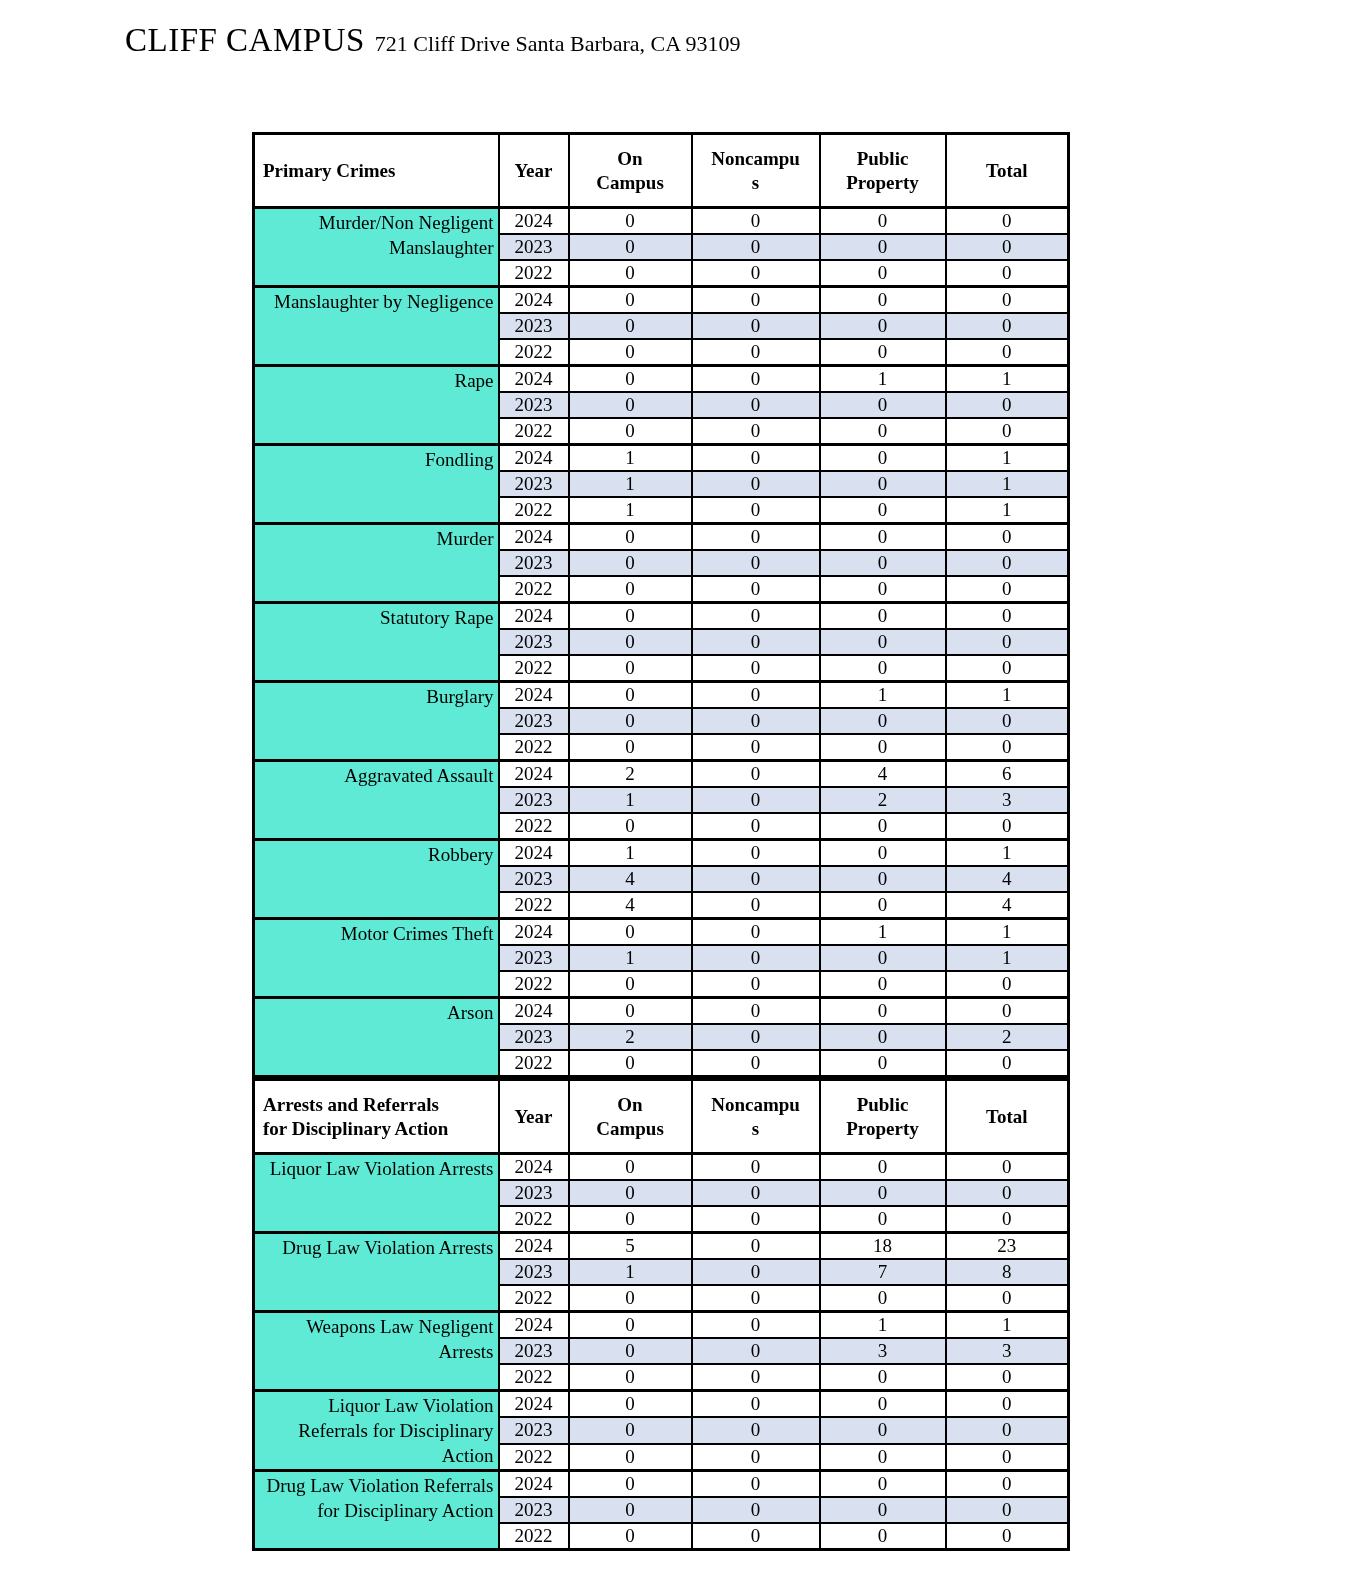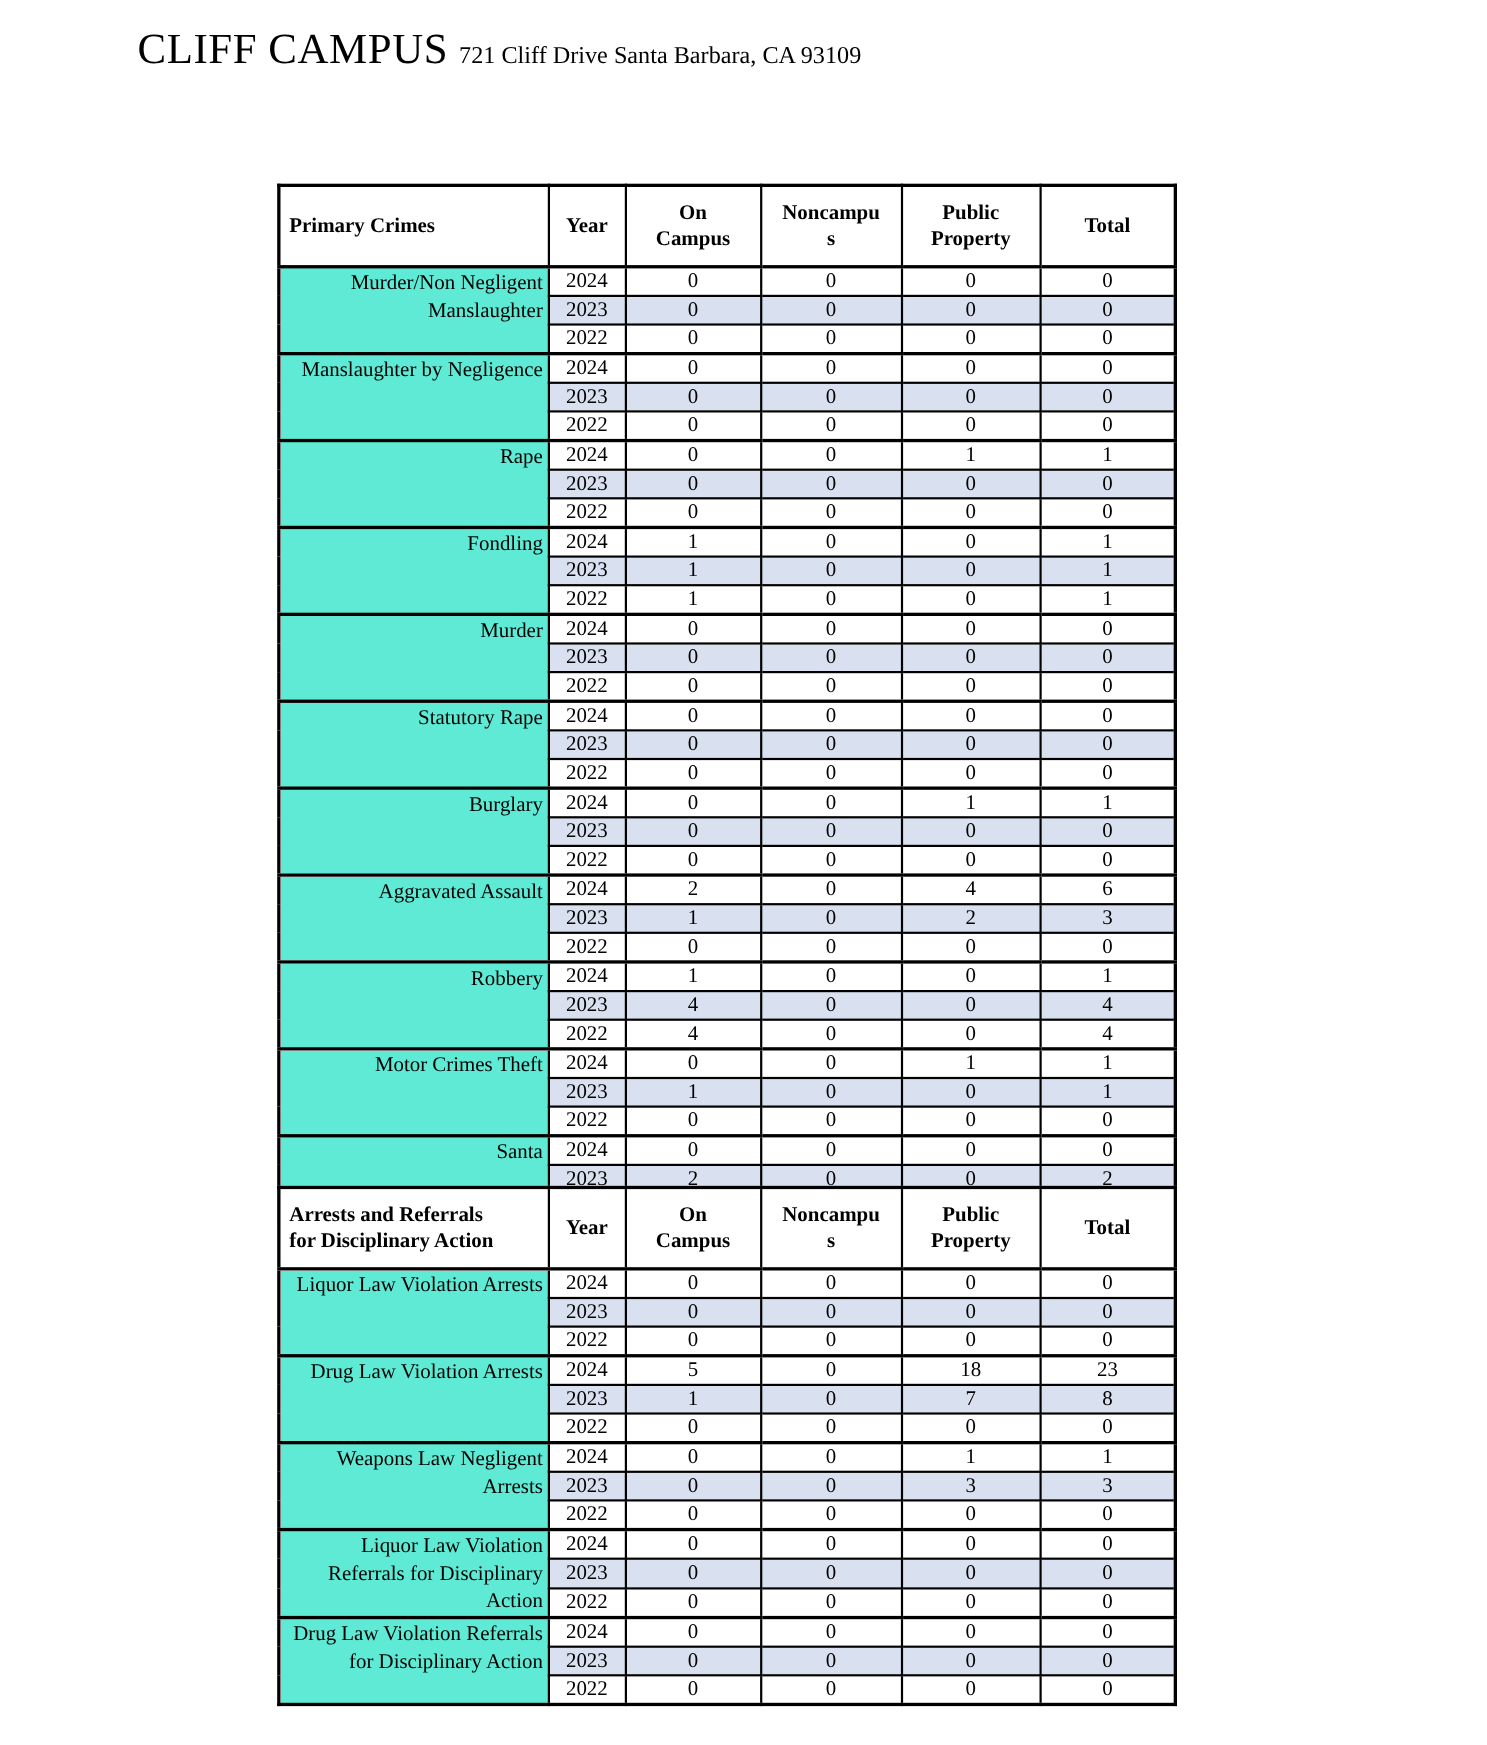--- a/index.html
+++ b/index.html
@@ -1,24 +1,24 @@
 <!DOCTYPE html>
 <html style="--row-shade: #d9e1f0;"><head>
 <meta charset="utf-8">
 <style>
   html,body{margin:0;padding:0;background:#ffffff;}
   .page{
     position:relative;width:1352px;height:1586px;background:#ffffff;
     font-family:"Liberation Serif", serif;color:#000;overflow:hidden;
   }
   .doc-title{position:absolute;left:125px;top:22px;white-space:nowrap;}
-  .doc-title .campus{font-size:39px;letter-spacing:0.5px;margin-top:42px;}
+  .doc-title .campus{font-size:33px;letter-spacing:0.5px;margin-top:42px;}
   .doc-title .addr{font-size:22px;margin-left:10px;}
   .tbl-wrap{position:absolute;left:252px;}
-  .tbl-wrap.first{top:132px;margin-top:35px;}
+  .tbl-wrap.first{top:132px;}
   .tbl-wrap.second{top:1078px;}
   table.stat-table{
     border-collapse:collapse;table-layout:fixed;border:3px solid #000;background:#fff;
   }
   .stat-table th,.stat-table td{
     border:2px solid #000;font-size:19px;line-height:24px;overflow:hidden;
   }
   .stat-table thead tr{height:74px;}
   .stat-table th{
     font-weight:bold;text-align:center;vertical-align:middle;padding:2px 4px;
@@ -275,21 +275,21 @@
             <td class="shade">1</td>
           </tr>
           <tr>
             <td class="">2022</td>
             <td class="">0</td>
             <td class="">0</td>
             <td class="">0</td>
             <td class="">0</td>
           </tr>
           <tr>
-            <td rowspan="3" class="cat group-start">Santa</td>
+            <td rowspan="3" class="cat group-start">Arson</td>
             <td class="group-start ">2024</td>
             <td class="group-start ">0</td>
             <td class="group-start ">0</td>
             <td class="group-start ">0</td>
             <td class="group-start ">0</td>
           </tr>
           <tr>
             <td class="shade">2023</td>
             <td class="shade">2</td>
             <td class="shade">0</td>

